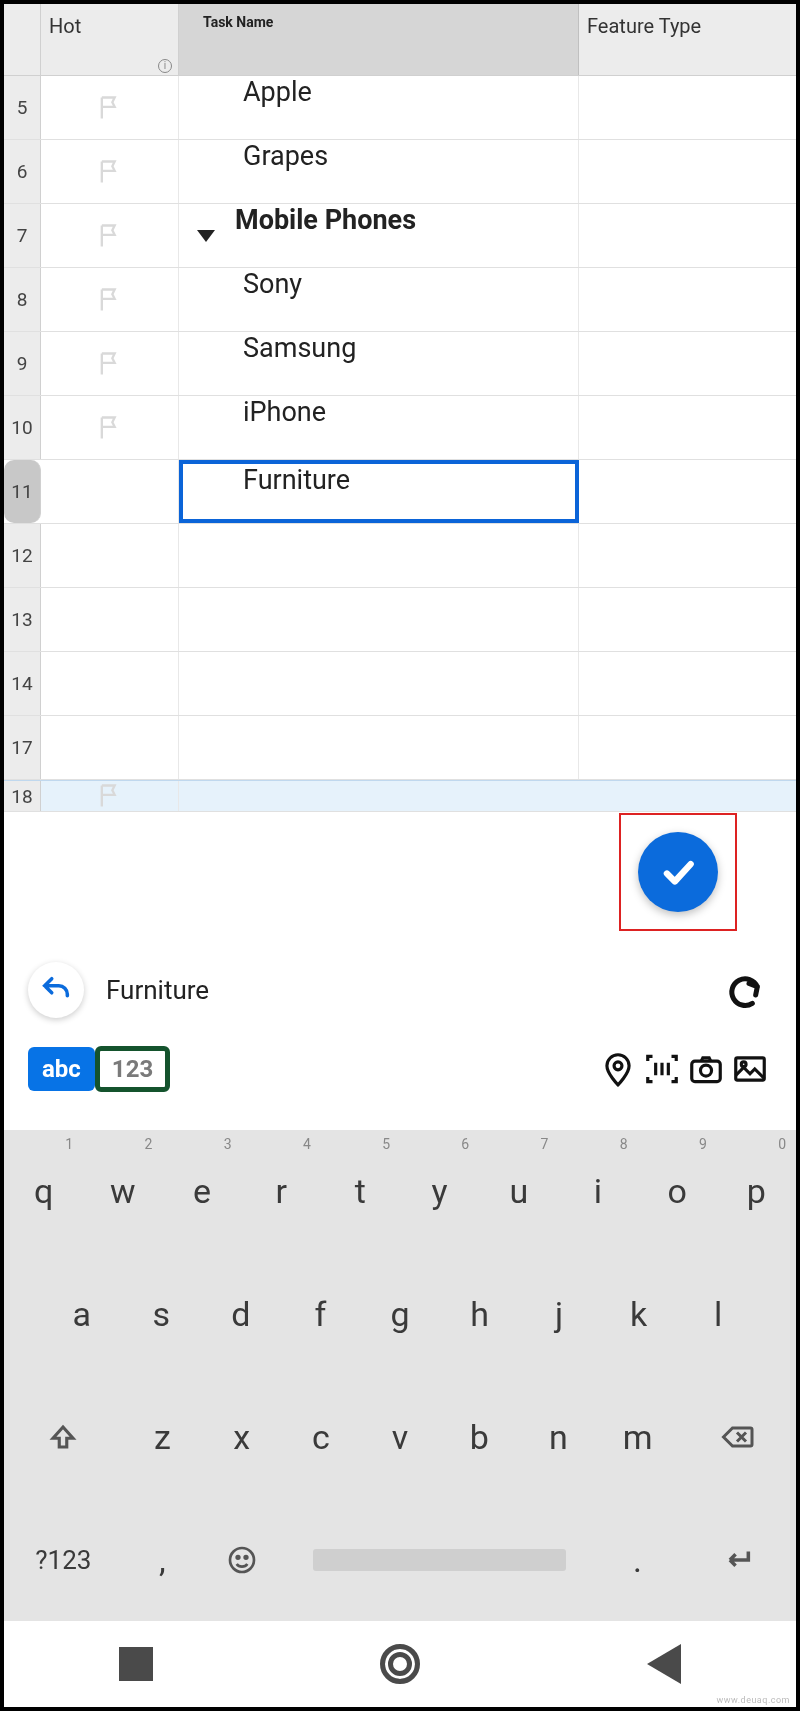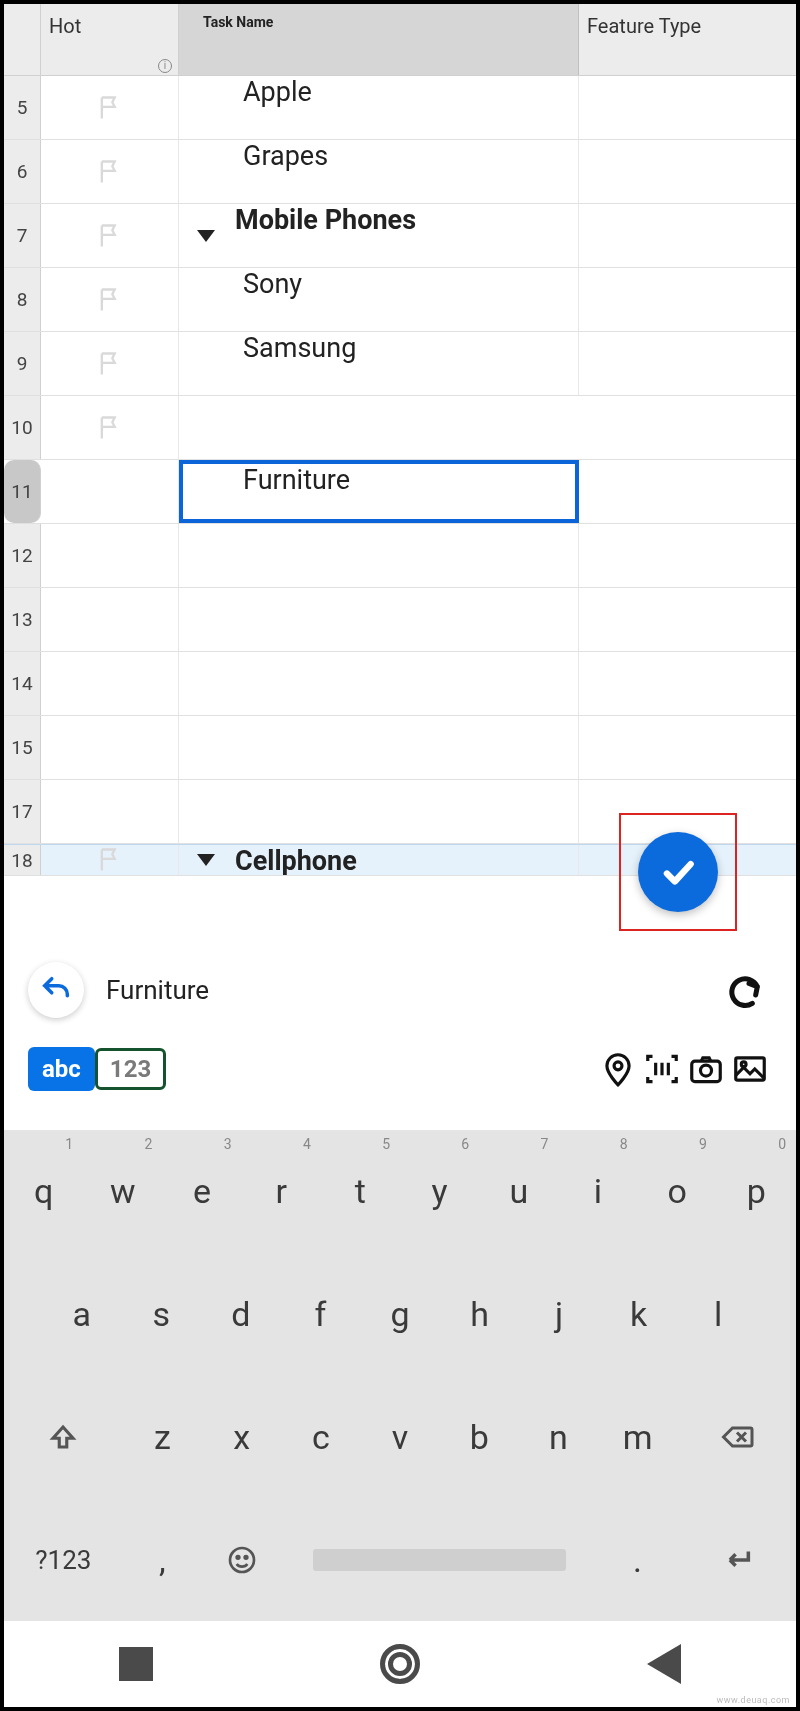--- a/index.html
+++ b/index.html
@@ -37,21 +37,21 @@
   .fab svg { stroke: #fff; }
 
   
   .editor { position: absolute; top: 936px; left: 0; right: 0; height: 190px; background: #fff; padding: 16px 24px 0 24px; }
   .ed-row1 { display: flex; align-items: center; height: 68px; gap: 22px; }
   .undo-btn { width: 56px; height: 56px; border-radius: 50%; background: #fff; box-shadow: 0 2px 6px rgba(0,0,0,.2); display: flex; align-items: center; justify-content: center; }
   .ed-text { flex: 1; font-size: 26px; color: #222; }
   .redo-btn { width: 56px; height: 56px; display: flex; align-items: center; justify-content: center; }
   .ed-row2 { display: flex; align-items: center; height: 90px; }
   .mode-abc { background: #0773e6; color: #fff; font-weight: 700; font-size: 24px; border-radius: 6px; padding: 8px 14px; }
-  .mode-123 { border: 3px solid #14532d; color: #7a7a7a; font-weight: 700; font-size: 24px; border-radius: 6px; padding: 4px 12px; }
+  .mode-123 { border: 5px solid #14532d; color: #7a7a7a; font-weight: 700; font-size: 24px; border-radius: 6px; padding: 4px 12px; }
   .ed-spacer { flex: 1; }
   .ed-icon { width: 44px; height: 44px; display: flex; align-items: center; justify-content: center; }
 
   
   .kbd { position: absolute; top: 1126px; left: 0; right: 0; bottom: 86px; background: #e4e4e4; display: flex; flex-direction: column; }
   .krow { flex: 1; display: flex; align-items: center; justify-content: center; }
   .key { position: relative; flex: 1; height: 100%; display: flex; align-items: center; justify-content: center; font-size: 34px; color: #3a3a3a; }
   .key sup { position: absolute; top: 6px; right: 10px; font-size: 14px; color: #888; }
   .krow.r2 { padding: 0 38px; }
   .key-wide15 { flex: 1.5; text-align: right; }
@@ -149,20 +149,23 @@
         </div>
         <div class="c-feat"></div>
       </div>
       <div class="row">
         <div class="c-rownum">10</div>
         <div class="c-hot">
           <span class="flag-icon"><svg viewBox="0 0 24 24" width="28" height="28" fill="none" stroke-width="2">
               <path d="M5 3v18M5 3h11l-2 4 2 4H5"></path>
             </svg></span>
         </div>
+        <div class="c-task">
+          <span>iPhone</span>
+        </div>
         <div class="c-feat"></div>
       </div>
       <div class="row selected">
         <div class="c-rownum">11</div>
         <div class="c-hot"></div>
         <div class="c-task">
           <span>Furniture</span>
         </div>
         <div class="c-feat"></div>
       </div>
@@ -177,28 +180,20 @@
       <div class="row">
         <div class="c-rownum">13</div>
         <div class="c-hot"></div>
         <div class="c-task">
           <span></span>
         </div>
         <div class="c-feat"></div>
       </div>
       <div class="row">
         <div class="c-rownum">14</div>
-        <div class="c-hot"></div>
-        <div class="c-task">
-          <span></span>
-        </div>
-        <div class="c-feat"></div>
-      </div>
-      <div class="row">
-        <div class="c-rownum">15</div>
         <div class="c-hot"></div>
         <div class="c-task">
           <span></span>
         </div>
         <div class="c-feat"></div>
       </div>
       <div class="row">
         <div class="c-rownum">17</div>
         <div class="c-hot"></div>
         <div class="c-task">
@@ -211,24 +206,20 @@
   <div class="row partial">
     <div class="c-rownum">
         <span>18</span>
       </div>
     <div class="c-hot">
       <span class="flag-icon">
         <svg viewBox="0 0 24 24" width="28" height="28" fill="none" stroke-width="2">
             <path d="M5 3v18M5 3h11l-2 4 2 4H5"></path>
           </svg>
       </span>
-    </div>
-    <div class="c-task group">
-      <span class="caret"></span>
-      <span>Cellphone</span>
     </div>
     <div class="c-feat"></div>
   </div>
 
   <div class="fab-wrap">
     <div class="fab">
       <svg viewBox="0 0 24 24" width="38" height="38" stroke-width="4" fill="none" stroke-linecap="round" stroke-linejoin="round">
           <path d="M5 13l5 5L20 7"></path>
         </svg>
     </div>

